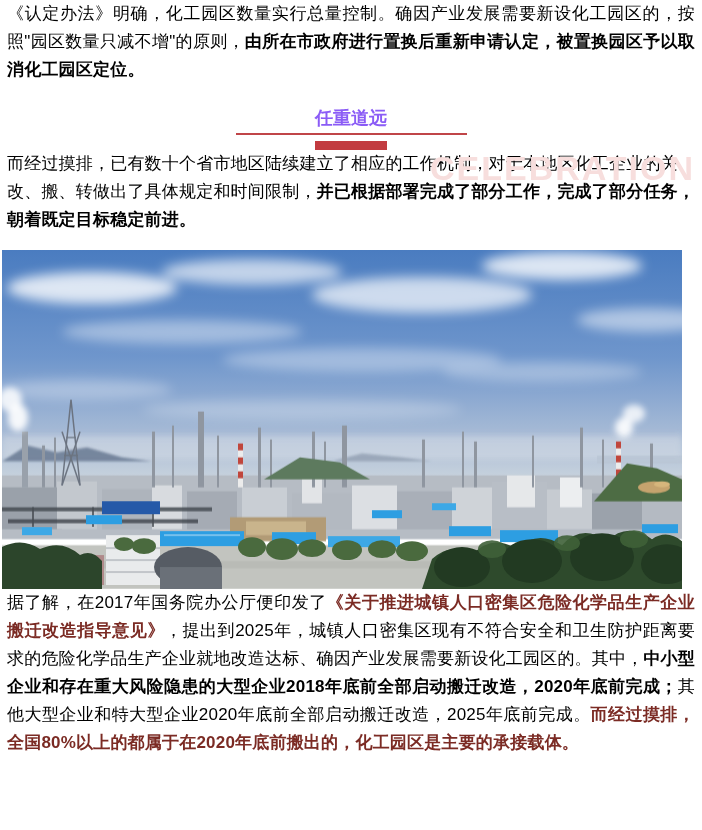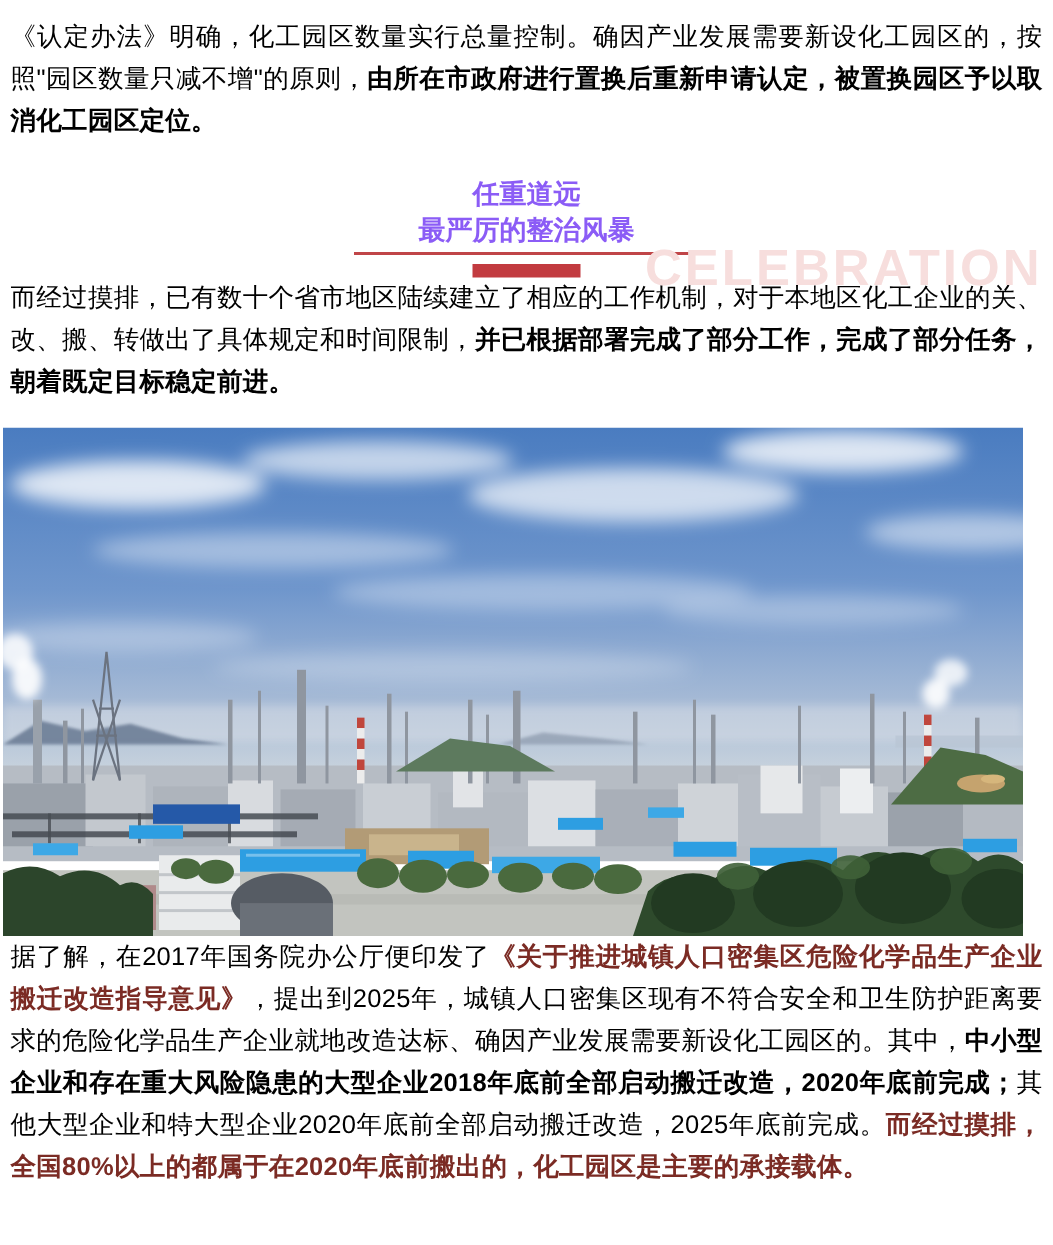--- a/index.html
+++ b/index.html
@@ -2,21 +2,21 @@
 <html><head>
 <meta charset="utf-8">
 <style>
   html,body{margin:0;padding:0;background:#ffffff;}
   body{
     width:702px;
     font-family:"Liberation Sans","DejaVu Sans",sans-serif;
     color:#000;
     -webkit-font-smoothing:antialiased;
   }
-  .content{padding:11px 7px;}
+  .content{padding:0 7px;}
   p.body-text{
     margin:0;
     font-size:17px;
     line-height:28px;
     letter-spacing:0.2px;
     text-align:justify;
   }
   .p1{margin-top:10px;}
   .p2{margin-top:30px;}
   .p3{margin-top:24px;}
@@ -69,21 +69,20 @@
 </head>
 <body>
 
 <div class="content">
 
   <p class="body-text p1"><span>《认定办法》明确，化工园区数量实行总量控制。确因产业发展需要新设化工园区的，按照"园区数量只减不增"的原则，</span><span class="b">由所在市政府进行置换后重新申请认定，被置换园区予以取消化工园区定位。</span></p>
 
   <div class="heading">
     <div class="watermark">CELEBRATION</div>
     <div class="hline">任重道远</div>
-    <div class="hline">最严厉的整治风暴</div>
     <div class="heading-underline"></div>
     <div class="heading-bar"></div>
   </div>
 
   <p class="body-text p2"><span>而经过摸排，已有数十个省市地区陆续建立了相应的工作机制，对于本地区化工企业的关、改、搬、转做出了具体规定和时间限制，</span><span class="b">并已根据部署完成了部分工作，完成了部分任务，朝着既定目标稳定前进。</span></p>
 
   <div class="photo-wrap">
     <svg viewBox="0 0 680 340" width="680" height="339" preserveAspectRatio="none" xmlns="http://www.w3.org/2000/svg">
       <defs>
         <linearGradient id="sky" x1="0" y1="0" x2="0" y2="1">

